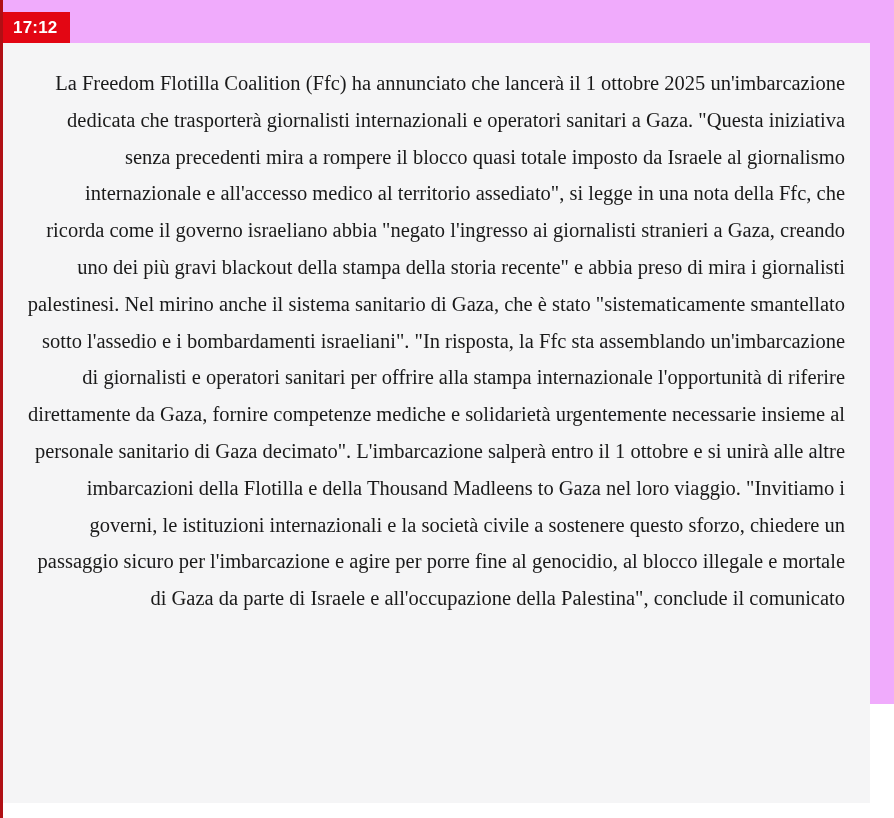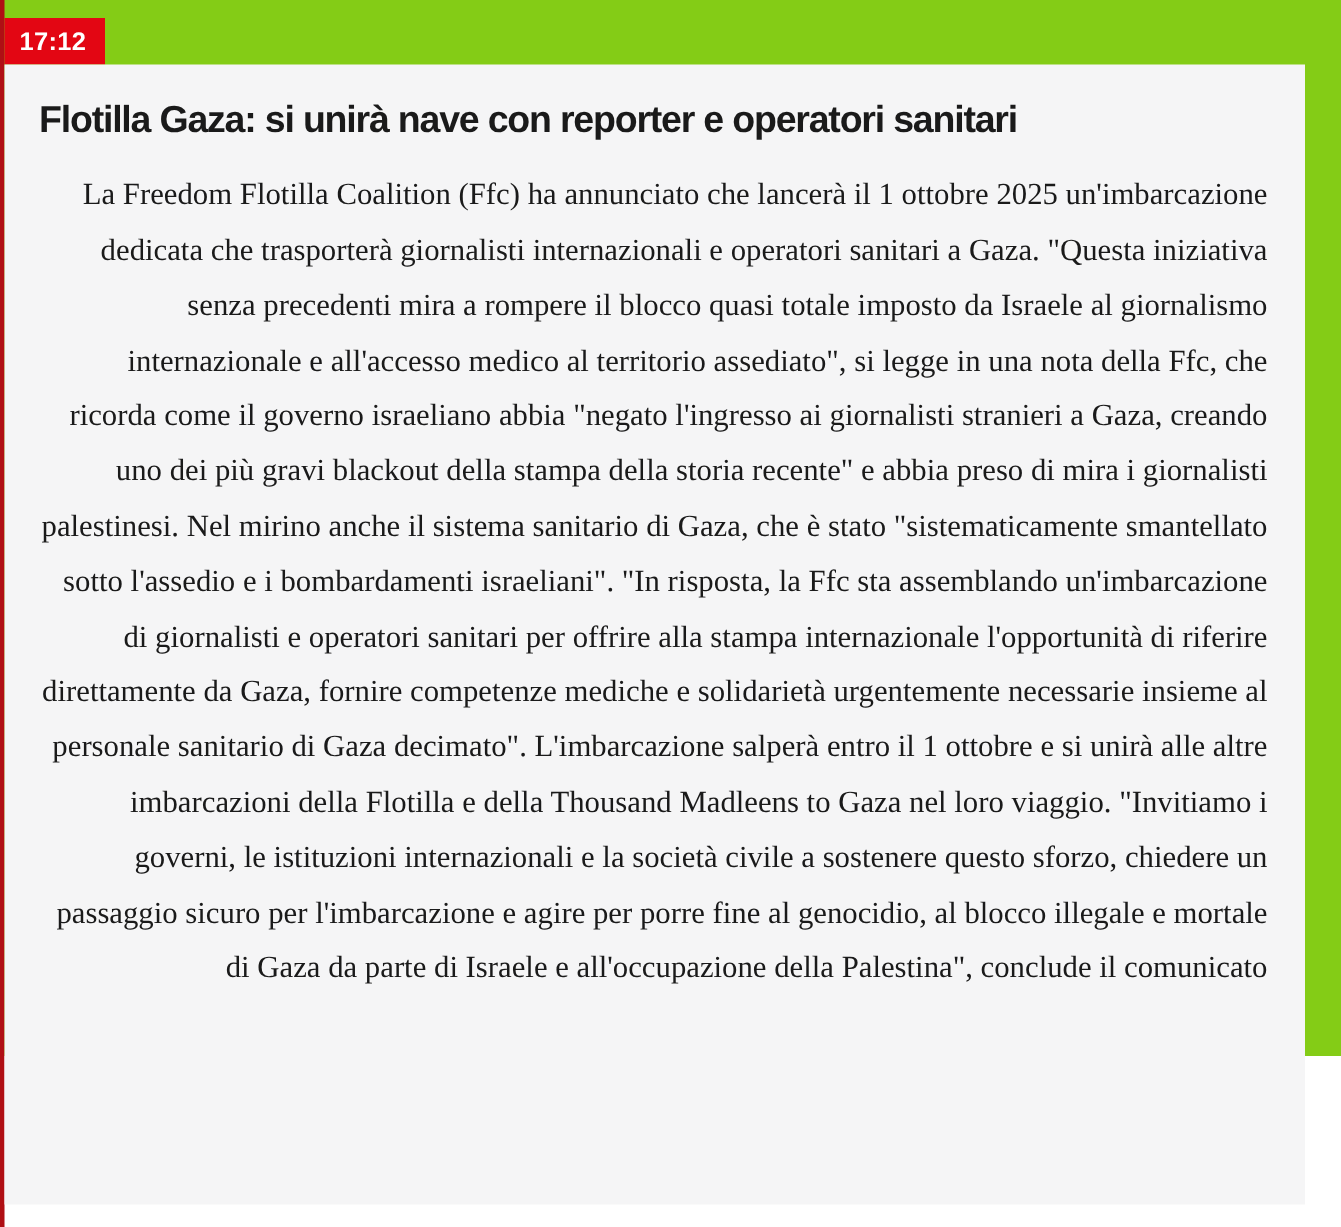--- a/index.html
+++ b/index.html
@@ -8,21 +8,21 @@
     background: #ffffff;
     width: 894px;
     height: 818px;
     overflow: hidden;
     font-family: "Liberation Sans", sans-serif;
   }
   .stage {
     position: relative;
     width: 894px;
     height: 704px;
-    background: #84cc16;
+    background: #f0abfc;
     text-decoration: underline;
   }
   
   .timeline-line {
     position: absolute;
     left: 0;
     top: 0;
     width: 3px;
     height: 818px;
     background: var(--timeline-red, #b00f14);
@@ -66,17 +66,16 @@
 </head>
 <body>
 
 <div class="stage">
 
   <div class="timeline-line"></div>
 
   <div class="timestamp-badge">17:12</div>
 
   <section class="entry-card">
-    <h1 class="entry-title">Flotilla Gaza: si unirà nave con reporter e operatori sanitari</h1>
     <p class="entry-body">La Freedom Flotilla Coalition (Ffc) ha annunciato che lancerà il 1 ottobre 2025 un'imbarcazione dedicata che trasporterà giornalisti internazionali e operatori sanitari a Gaza. "Questa iniziativa senza precedenti mira a rompere il blocco quasi totale imposto da Israele al giornalismo internazionale e all'accesso medico al territorio assediato", si legge in una nota della Ffc, che ricorda come il governo israeliano abbia "negato l'ingresso ai giornalisti stranieri a Gaza, creando uno dei più gravi blackout della stampa della storia recente" e abbia preso di mira i giornalisti palestinesi. Nel mirino anche il sistema sanitario di Gaza, che è stato "sistematicamente smantellato sotto l'assedio e i bombardamenti israeliani". "In risposta, la Ffc sta assemblando un'imbarcazione di giornalisti e operatori sanitari per offrire alla stampa internazionale l'opportunità di riferire direttamente da Gaza, fornire competenze mediche e solidarietà urgentemente necessarie insieme al personale sanitario di Gaza decimato". L'imbarcazione salperà entro il 1 ottobre e si unirà alle altre imbarcazioni della Flotilla e della Thousand Madleens to Gaza nel loro viaggio. "Invitiamo i governi, le istituzioni internazionali e la società civile a sostenere questo sforzo, chiedere un passaggio sicuro per l'imbarcazione e agire per porre fine al genocidio, al blocco illegale e mortale di Gaza da parte di Israele e all'occupazione della Palestina", conclude il comunicato</p>
   </section>
 
 </div>
 
 </body></html>

